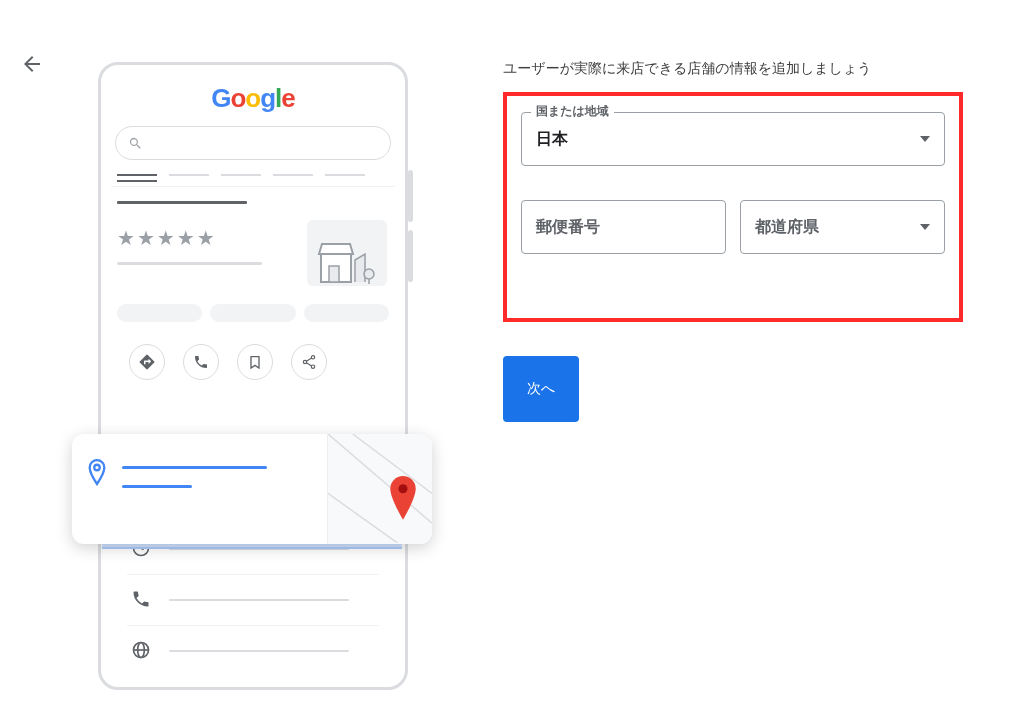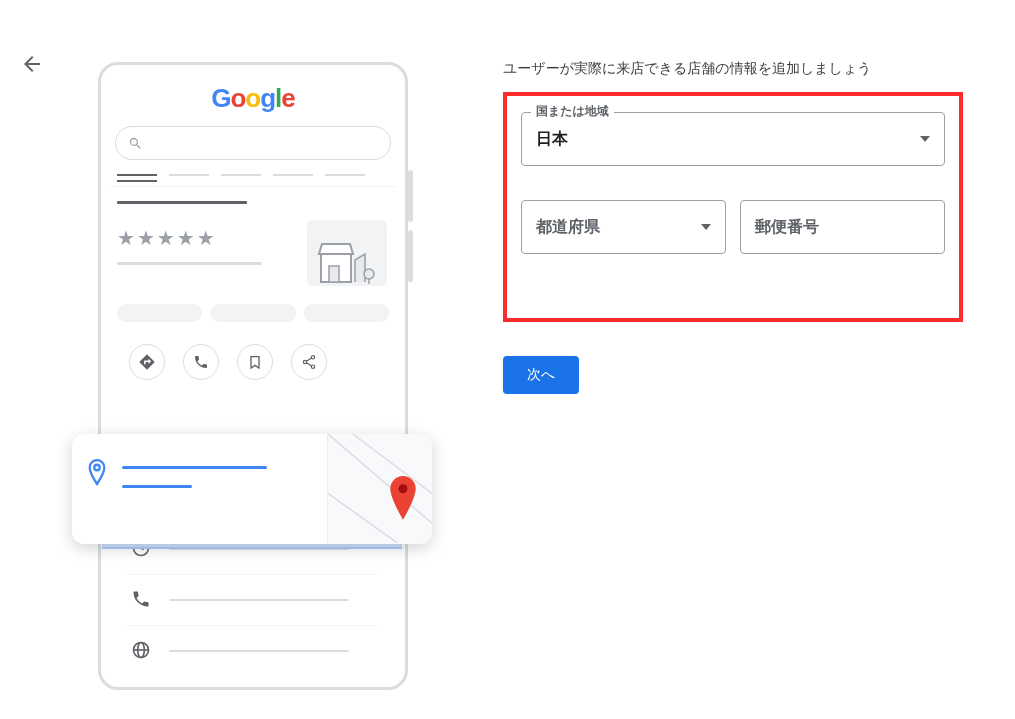--- a/index.html
+++ b/index.html
@@ -100,21 +100,21 @@
     display:flex; align-items:center; justify-content:space-between;
   }
   .field.placeholder { color:#5f6368; }
   .float-label {
     position:absolute; top:-9px; left:10px; background:#fff; padding:0 5px;
     font-size:12px; color:#5f6368;
   }
   .dropdown-caret { margin-left:auto; color:#5f6368; }
   .next-btn {
     background:#1a73e8; color:#fff; border:none; border-radius:4px;
-    padding: 10px 24px; font-size:14px; cursor:pointer;
+    padding: 24px 24px; font-size:14px; cursor:pointer;
   }
 </style>
 </head>
 <body>
 
 <div class="back-arrow">
   <svg viewBox="0 0 24 24" width="24" height="24">
       <path fill="#5f6368" d="M20 11H7.8l5.6-5.6L12 4l-8 8 8 8 1.4-1.4L7.8 13H20z"></path>
     </svg>
 </div>
@@ -259,30 +259,30 @@
           <span>日本</span>
           <svg class="dropdown-caret" width="10" height="6" viewBox="0 0 10 6">
               <path fill="#5f6368" d="M0 0l5 6 5-6z"></path>
             </svg>
         </div>
       </div>
 
       <div class="row2">
         <div class="field-wrap">
           <div class="field placeholder">
+            <span>郵便番号</span>
+          </div>
+        </div>
+        <div class="field-wrap">
+          <div class="field placeholder">
             <span>都道府県</span>
             <svg class="dropdown-caret" width="10" height="6" viewBox="0 0 10 6">
                 <path fill="#5f6368" d="M0 0l5 6 5-6z"></path>
               </svg>
           </div>
         </div>
-        <div class="field-wrap">
-          <div class="field placeholder">
-            <span>郵便番号</span>
-          </div>
-        </div>
       </div>
 
     </div>
 
     <button class="next-btn">次へ</button>
   </div>
 </div>
 
 </body></html>

